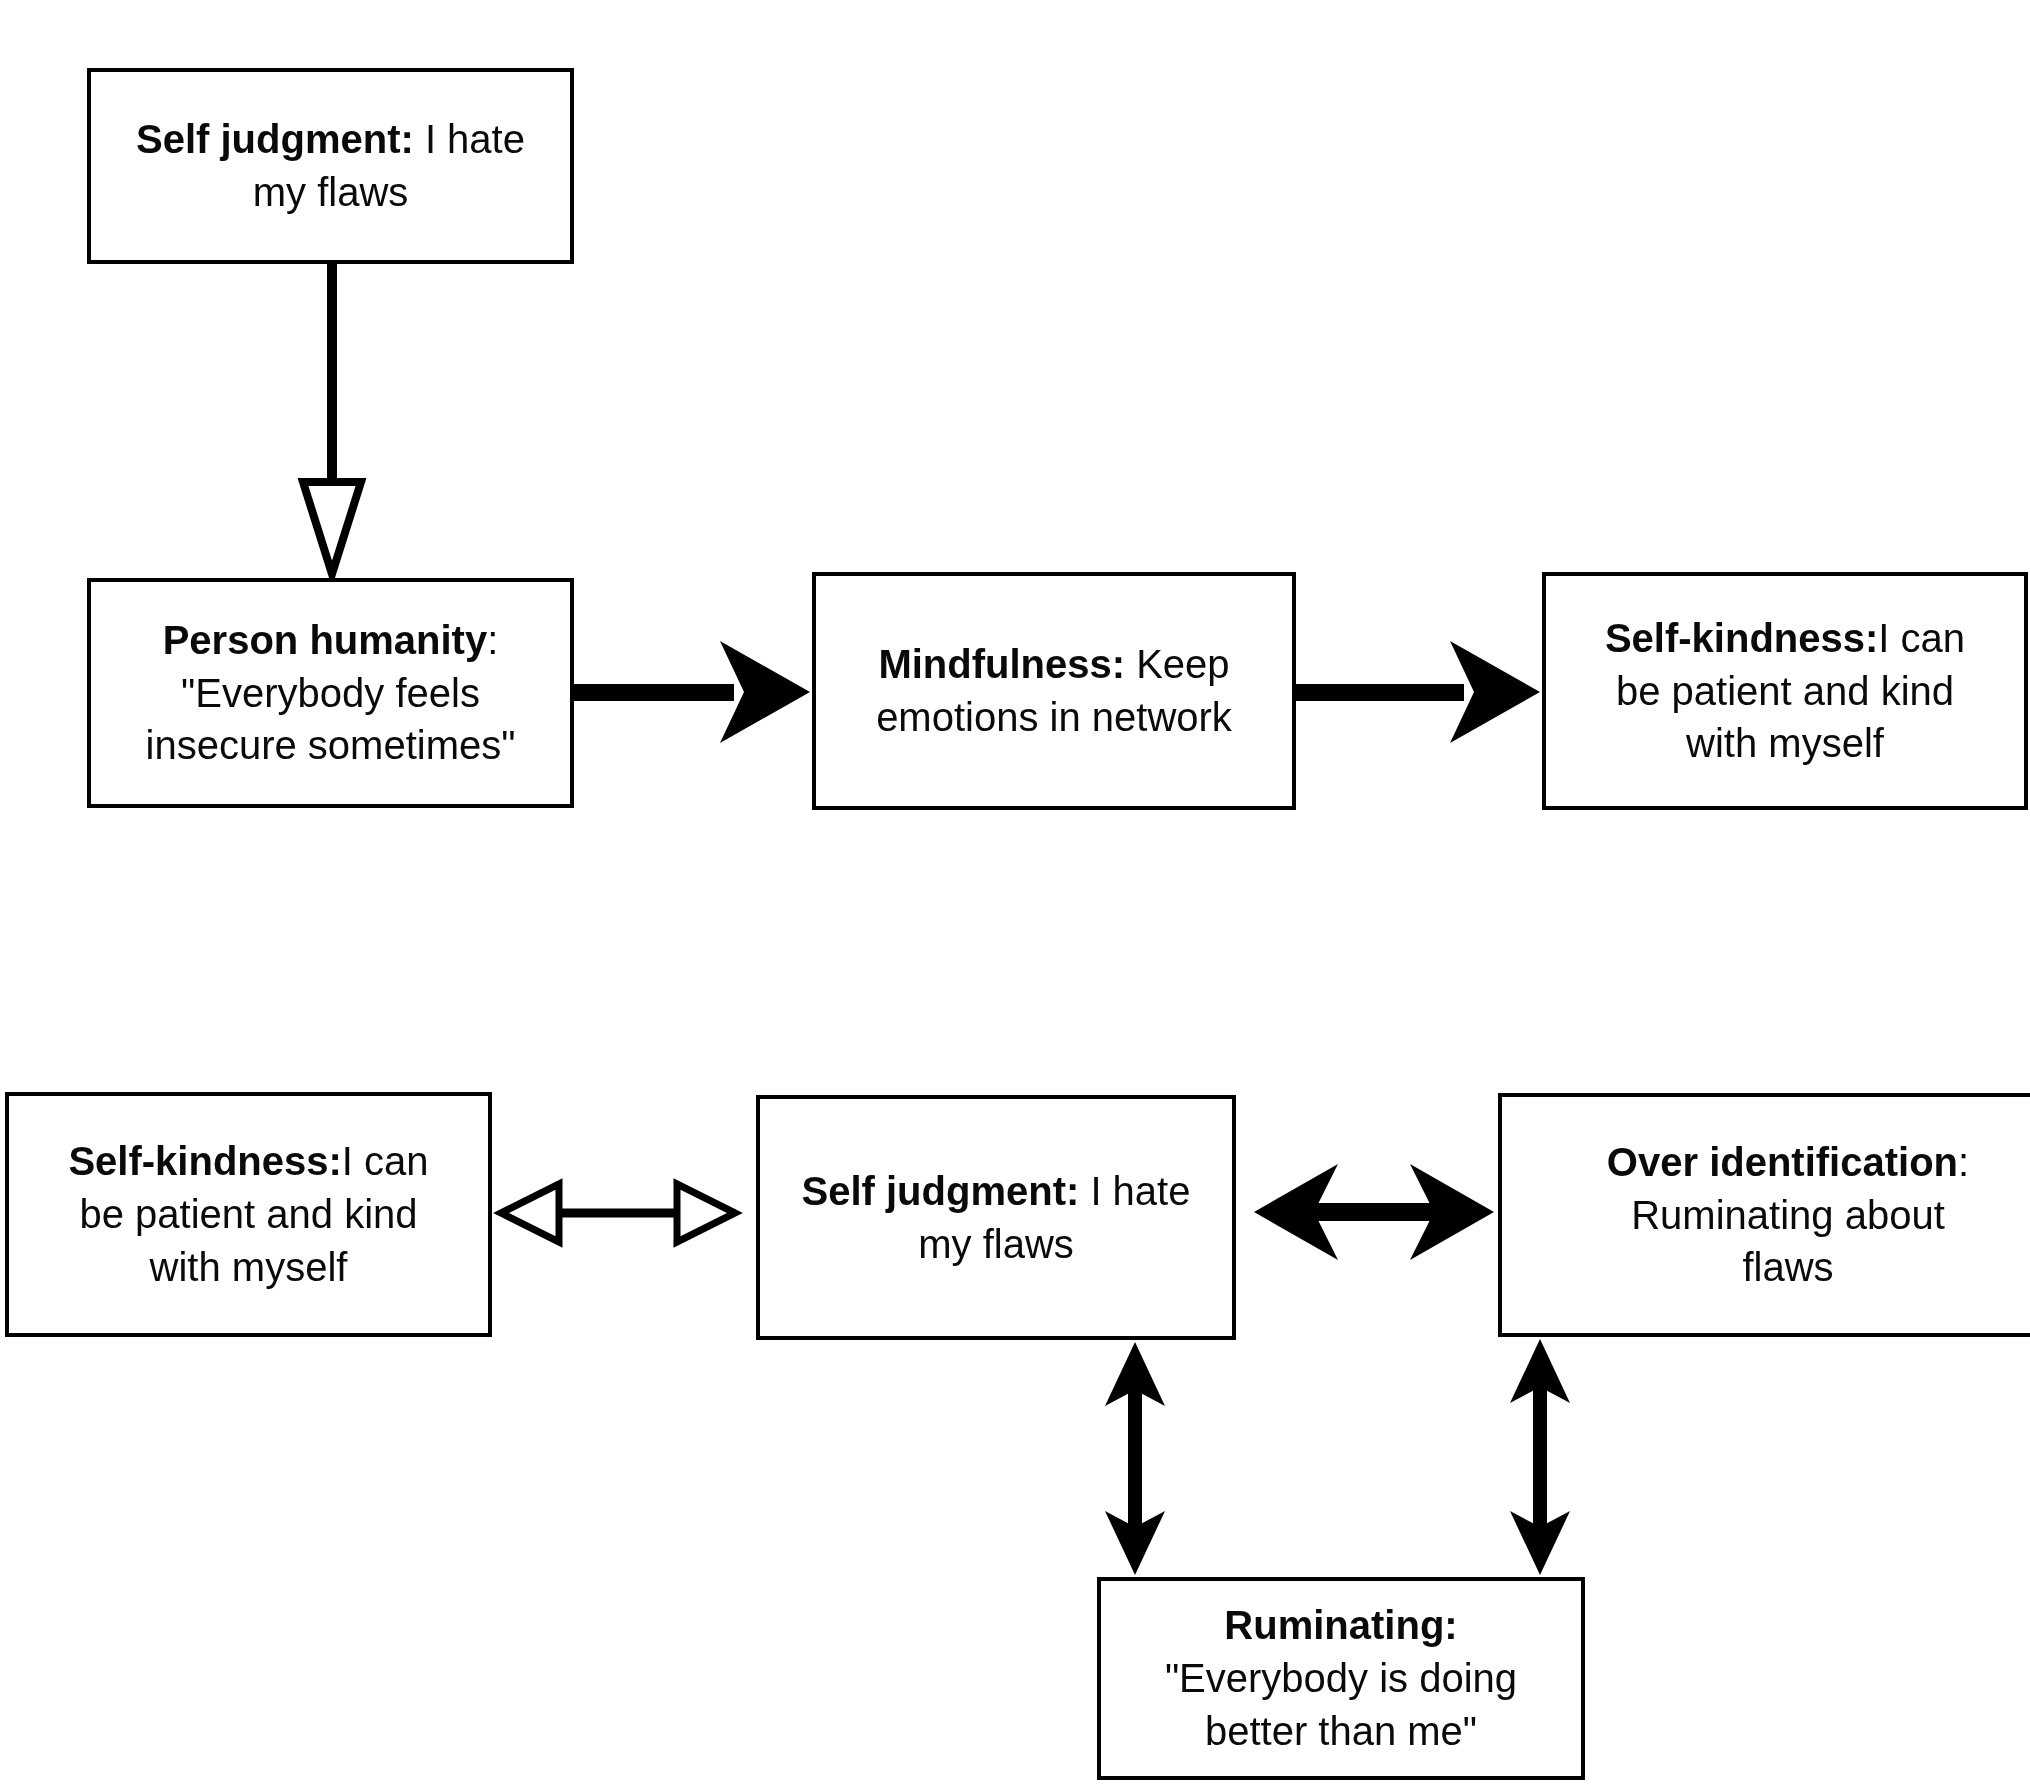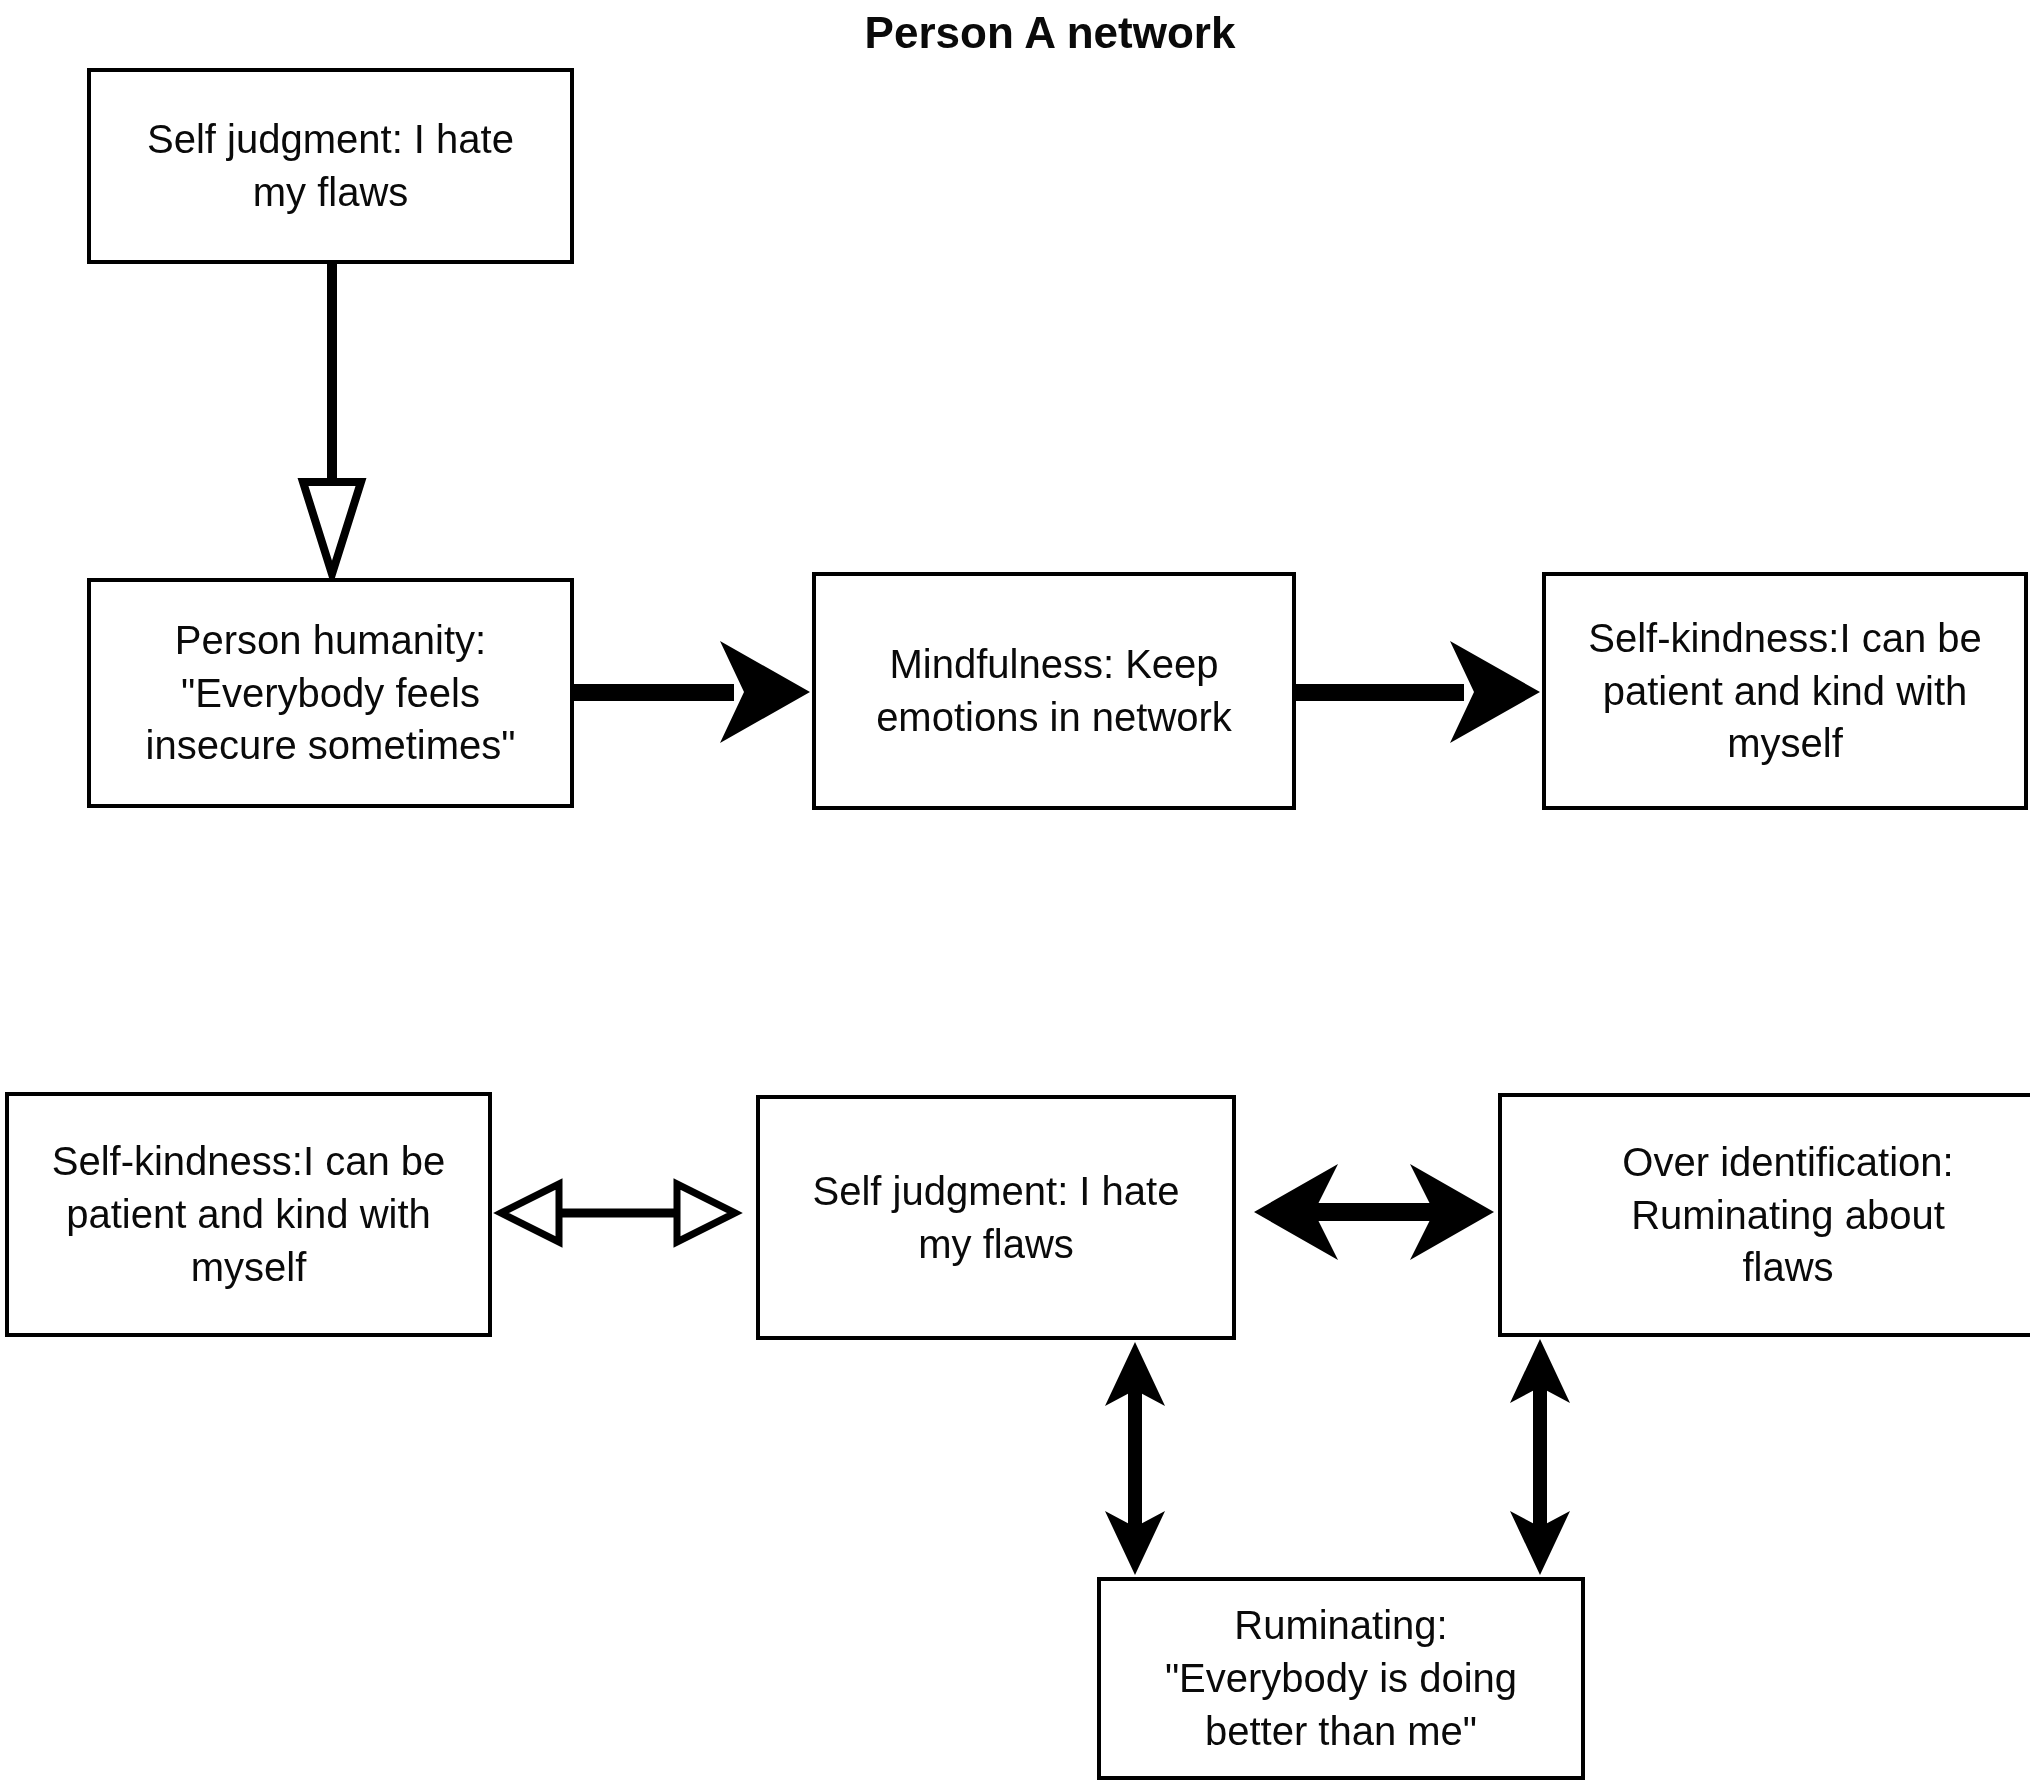--- a/index.html
+++ b/index.html
@@ -34,32 +34,31 @@
     justify-content: center;
   }
   .box-text {
     width: 400px;
     margin: 0;
     text-align: center;
     font-size: 40px;
     line-height: 1.32;
     color: #0a0a0a;
   }
-  .box-text b { font-weight: normal; }
+  .box-text b { font-weight: bold; }
   .arrow {
     position: absolute;
     overflow: visible;
   }
 </style>
 </head>
 <body>
 
 <div class="canvas">
 
-  <div class="net-title" style="left:1050px; top:8px;">Person A network</div>
 
   <div class="box" style="left:87px; top:68px; width:487px; height:196px;">
     <p class="box-text"><b>Self judgment:</b><span> I hate my flaws</span></p>
   </div>
 
   <svg class="arrow" style="left:292px; top:264px;" width="80" height="316" viewBox="0 0 80 316">
     <rect x="35" y="0" width="10" height="222" fill="#000000"></rect>
     <polygon points="40,310 11,218 69,218" fill="#ffffff" stroke="#000000" stroke-width="8" stroke-linejoin="miter"></polygon>
   </svg>
 

